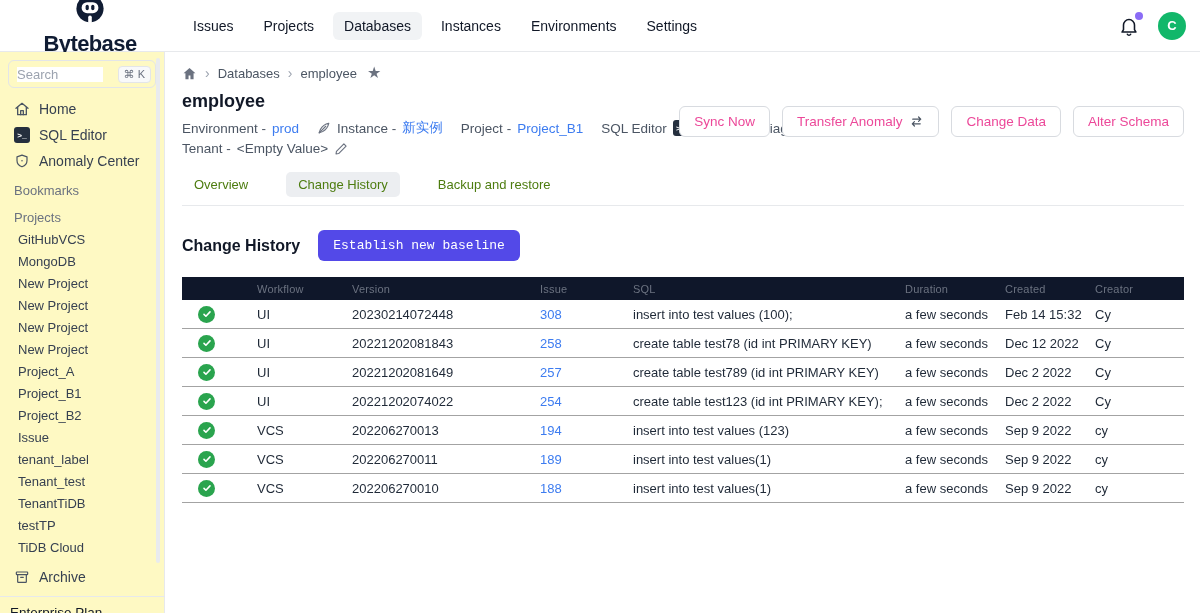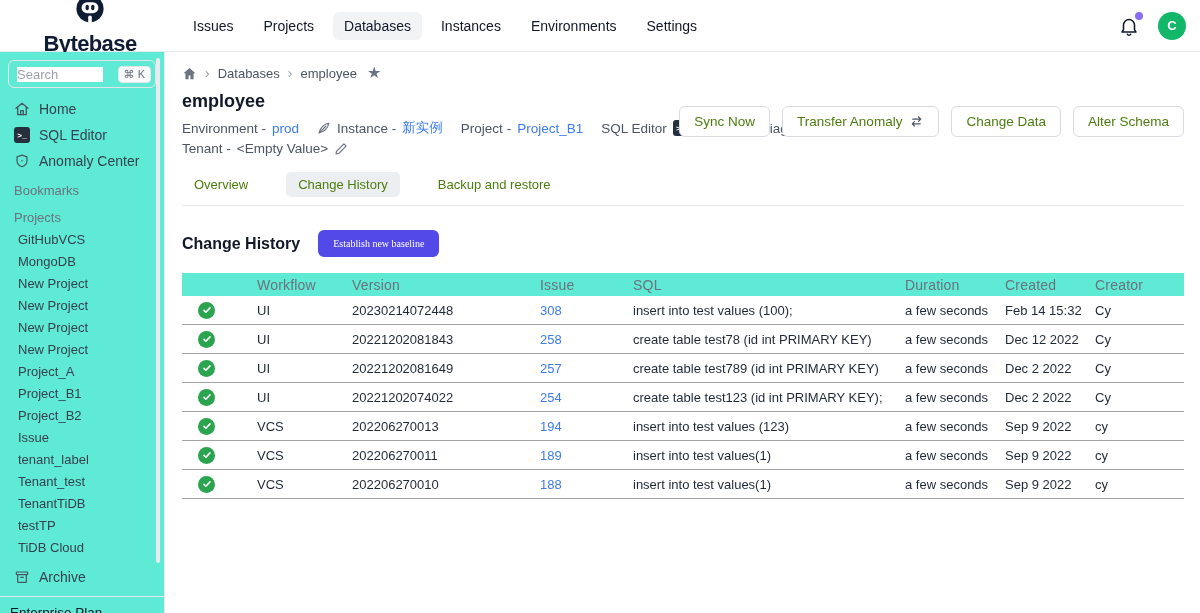--- a/index.html
+++ b/index.html
@@ -19,21 +19,21 @@
   .nav-link.active { background:#f1f3f5; }
   .top-right { margin-left:auto; display:flex; align-items:center; gap:18px; }
   .bell-wrap { position:relative; width:22px; height:22px; cursor:pointer; }
   .noti-dot { position:absolute; top:-3px; right:-3px; width:8px; height:8px;
               border-radius:50%; background:#8b6cf6; }
   .avatar { width:28px; height:28px; border-radius:50%; background:#12b76a; color:#fff;
             display:flex; align-items:center; justify-content:center; font-size:13px;
             font-weight:700; cursor:pointer; }
   
   .sidebar { position:absolute; top:52px; left:0; width:165px; bottom:0;
-             border-right:1px solid #e7e9ec; padding-top:8px; background:#5eead4; }
+             border-right:1px solid #e7e9ec; padding-top:8px; background:#fef9c3; }
   .search-box { margin:0 8px; height:28px; border:1px solid #e3e5e8; border-radius:6px;
                 display:flex; align-items:center; padding:0 4px 0 8px; }
   .search-box input { border:none; outline:none; width:86px; font-size:13px; color:#374151;
                       font-family:inherit; }
   .search-box input::placeholder { color:#9ca3af; }
   .kbd { font-size:11px; color:#6b7280; border:1px solid #e3e5e8; background:#f8f9fa;
          border-radius:4px; padding:1px 5px; margin-left:auto; white-space:nowrap; }
   .side-item { display:flex; align-items:center; gap:9px; padding:5px 14px; font-size:14px;
                color:#374151; cursor:pointer; height:26px; }
   .side-item.first { margin-top:8px; }
@@ -56,39 +56,39 @@
   .crumb-sep { color:#9ca3af; font-size:14px; }
   .crumb-star { color:#6b7280; font-size:16px; margin-left:2px; cursor:pointer; line-height:1; }
   .page-title { margin-top:10px; font-size:18px; font-weight:700; color:#111827; }
   .meta-row { display:flex; align-items:center; gap:18px; margin-top:7px;
               font-size:13.5px; color:#4b5563; }
   .meta-row.second { margin-top:4px; }
   .meta-item { display:flex; align-items:center; gap:6px; white-space:nowrap; }
   .meta-link { color:#3d7cf0; cursor:pointer; }
   .actions { position:absolute; top:54px; right:16px; display:flex; gap:12px; }
   .btn { height:31px; padding:0 14px; background:#fff; border:1px solid #d8dbe0;
-         border-radius:6px; font-size:13.5px; color:#4d7c0f; display:flex;
+         border-radius:6px; font-size:13.5px; color:#ec4899; display:flex;
          align-items:center; gap:7px; cursor:pointer; font-weight:500;
          font-family:inherit; white-space:nowrap; }
   .tabs { display:flex; gap:26px; margin-top:16px; align-items:center; }
   .tab { font-size:13px; color:#4d7c0f; padding:5px 12px; border-radius:5px;
          cursor:pointer; font-weight:500; white-space:nowrap; }
   .tab.active { background:#eceef1; }
   .tabs-divider { border-bottom:1px solid #e7e9ec; margin-top:8px; }
   .section-row { display:flex; align-items:center; gap:18px; margin-top:24px; }
   .section-title { font-size:16px; font-weight:700; color:#111827; }
-  .btn-primary { background:#5349e8; color:#fff; font-size:10px; font-weight:500;
+  .btn-primary { background:#5349e8; color:#fff; font-size:13px; font-weight:500;
                  padding:8px 15px; border-radius:6px; border:none; cursor:pointer;
-                 font-family:Liberation Serif, serif; }
+                 font-family:Liberation Mono, monospace; }
   
   .tbl { margin-top:16px; }
   .thead, .trow { display:grid;
     grid-template-columns:75px 95px 188px 93px 272px 100px 90px 1fr;
     align-items:center; }
-  .thead { background:#5eead4; height:23px; font-size:14px; color:#6b7280;
+  .thead { background:#0f172a; height:23px; font-size:11px; color:#6b7280;
            letter-spacing:0.2px; }
   .trow { height:29px; border-bottom:1px solid #a3a3a3; font-size:13px; color:#1f2937;
           font-weight:500; cursor:pointer; background:#fff; }
   .c-status { padding-left:16px; display:flex; align-items:center; }
   .okcircle { width:17px; height:17px; border-radius:50%; background:#2aa44e;
               display:flex; align-items:center; justify-content:center; }
   .issue-link { color:#3d7cf0; cursor:pointer; }
   svg { display:block; }
 </style>
 </head>

